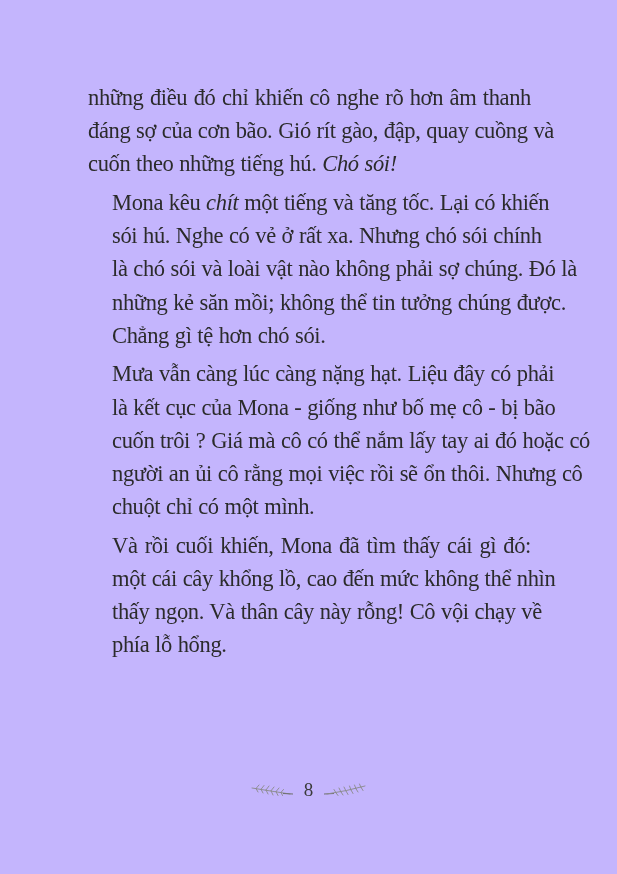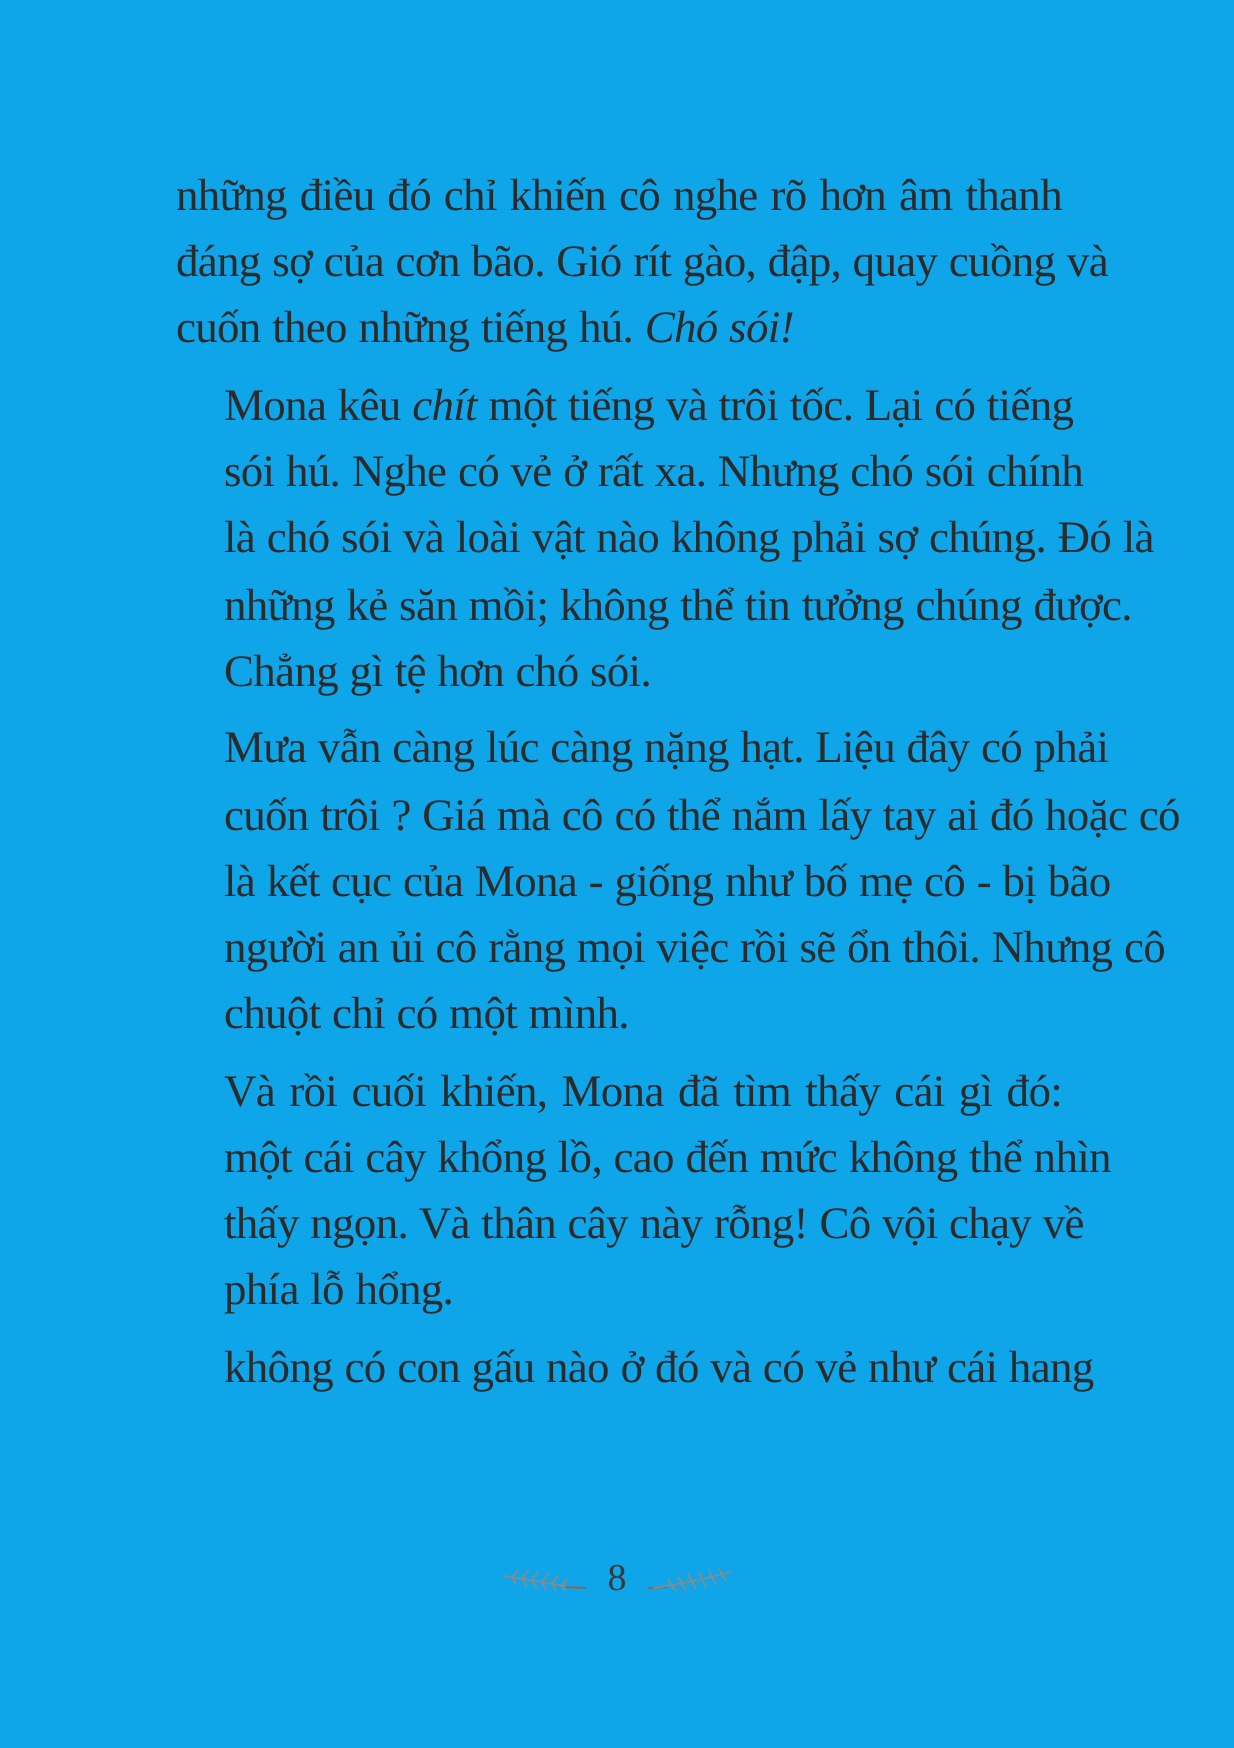--- a/index.html
+++ b/index.html
@@ -11,21 +11,21 @@
       width: 617px;
       height: 874px;
       position: relative;
       overflow: hidden;
     }
     .page {
       position: absolute;
       left: 0; top: 0;
       width: 617px;
       height: 874px;
-      background: #0ea5e9;
+      background: #c4b5fd;
     }
     .text-block {
       position: absolute;
       left: 88px;
       top: 81px;
       width: 443px;
       font-family: "Liberation Serif", "DejaVu Serif", serif;
       font-size: 22.5px;
       line-height: 33.2px;
       color: #2b2b2b;
@@ -80,44 +80,43 @@
 <div class="page">
   <div class="text-block">
 
     <p class="para">
       <span class="line">những điều đó chỉ khiến cô nghe rõ hơn âm thanh</span>
       <span class="line">đáng sợ của cơn bão. Gió rít gào, đập, quay cuồng và</span>
       <span class="line last"><span>cuốn theo những tiếng hú. </span><em>Chó sói!</em></span>
     </p>
 
     <p class="para indent">
-      <span class="line"><span>Mona kêu </span><em>chít</em><span> một tiếng và trôi tốc. Lại có tiếng</span></span>
+      <span class="line"><span>Mona kêu </span><em>chít</em><span> một tiếng và tăng tốc. Lại có khiến</span></span>
       <span class="line">sói hú. Nghe có vẻ ở rất xa. Nhưng chó sói chính</span>
       <span class="line">là chó sói và loài vật nào không phải sợ chúng. Đó là</span>
       <span class="line">những kẻ săn mồi; không thể tin tưởng chúng được.</span>
       <span class="line last">Chẳng gì tệ hơn chó sói.</span>
     </p>
 
     <p class="para indent">
       <span class="line">Mưa vẫn càng lúc càng nặng hạt. Liệu đây có phải</span>
+      <span class="line">là kết cục của Mona - giống như bố mẹ cô - bị bão</span>
       <span class="line">cuốn trôi ? Giá mà cô có thể nắm lấy tay ai đó hoặc có</span>
-      <span class="line">là kết cục của Mona - giống như bố mẹ cô - bị bão</span>
       <span class="line">người an ủi cô rằng mọi việc rồi sẽ ổn thôi. Nhưng cô</span>
       <span class="line last">chuột chỉ có một mình.</span>
     </p>
 
     <p class="para indent">
       <span class="line">Và rồi cuối khiến, Mona đã tìm thấy cái gì đó:</span>
       <span class="line">một cái cây khổng lồ, cao đến mức không thể nhìn</span>
       <span class="line">thấy ngọn. Và thân cây này rỗng! Cô vội chạy về</span>
       <span class="line last">phía lỗ hổng.</span>
     </p>
 
     <p class="para indent">
-      <span class="line">không có con gấu nào ở đó và có vẻ như cái hang</span>
     </p>
 
   </div>
 
   <div class="footer">
     <svg class="leaf" viewBox="0 0 44 16">
       <g stroke="#8a8a8a" stroke-width="0.9" fill="none" stroke-linecap="round">
         <path d="M2 6 Q20 9 40 12"></path>
         <path d="M6 6.5 L9 3"></path>
           <path d="M6 6.5 L8 10"></path>

